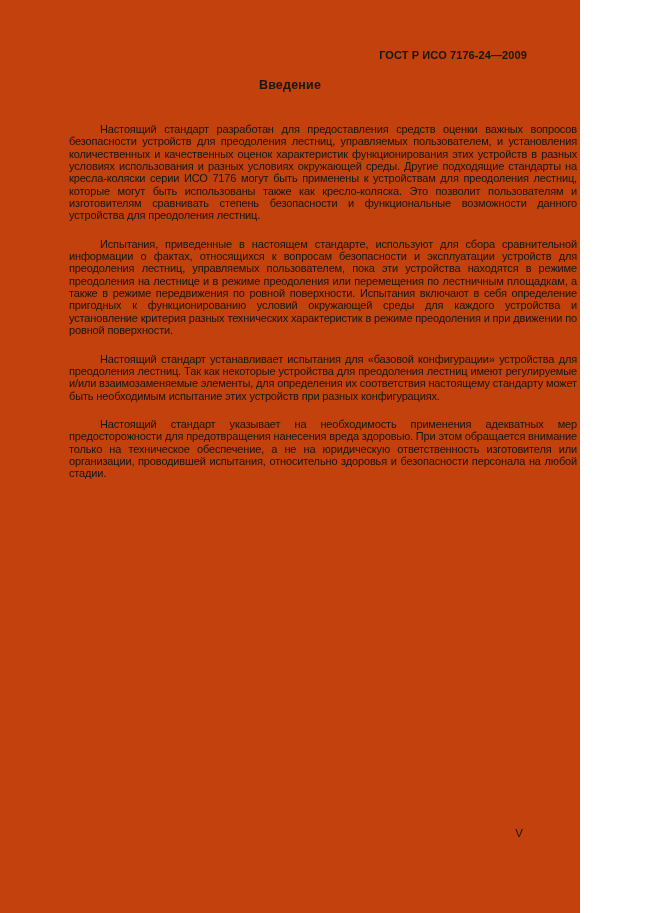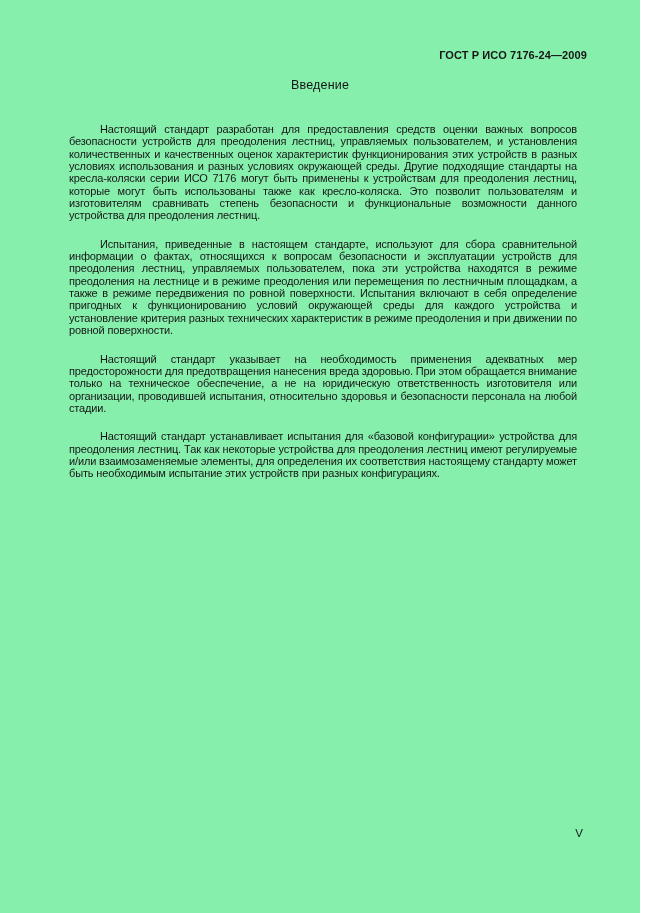--- a/index.html
+++ b/index.html
@@ -2,23 +2,23 @@
 <html><head>
 <meta charset="utf-8">
 <style>
   html, body {
     margin: 0;
     padding: 0;
     background: #ffffff;
   }
   .page {
     position: relative;
-    width: 640px;
+    width: 580px;
     height: 913px;
-    background: #86efac;
+    background: #c2410c;
     color: #161616;
     font-family: "Liberation Sans", "DejaVu Sans", sans-serif;
     overflow: hidden;
   }
   .doc-header {
     position: absolute;
     top: 49px;
     left: 53px;
     right: 53px;
     text-align: right;
@@ -28,21 +28,21 @@
     white-space: nowrap;
   }
   .doc-title {
     position: absolute;
     top: 78px;
     left: 53px;
     right: 53px;
     margin: 0;
     text-align: center;
     font-size: 12.5px;
-    font-weight: normal;
+    font-weight: bold;
     letter-spacing: 0.2px;
   }
   .doc-body {
     position: absolute;
     top: 107px;
     left: 53px;
     width: 540px;
     font-size: 11px;
     line-height: 12.35px;
     letter-spacing: -0.15px;
@@ -66,19 +66,19 @@
 
 <div class="page">
 
   <div class="doc-header">ГОСТ Р ИСО 7176-24—2009</div>
 
   <h1 class="doc-title">Введение</h1>
 
   <div class="doc-body">
       <p>Настоящий стандарт разработан для предоставления средств оценки важных вопросов безопасности устройств для преодоления лестниц, управляемых пользователем, и установления количественных и качественных оценок характеристик функционирования этих устройств в разных условиях использования и разных условиях окружающей среды. Другие подходящие стандарты на кресла-коляски серии ИСО 7176 могут быть применены к устройствам для преодоления лестниц, которые могут быть использованы также как кресло-коляска. Это позволит пользователям и изготовителям сравнивать степень безопасности и функциональные возможности данного устройства для преодоления лестниц.</p>
       <p>Испытания, приведенные в настоящем стандарте, используют для сбора сравнительной информации о фактах, относящихся к вопросам безопасности и эксплуатации устройств для преодоления лестниц, управляемых пользователем, пока эти устройства находятся в режиме преодоления на лестнице и в режиме преодоления или перемещения по лестничным площадкам, а также в режиме передвижения по ровной поверхности. Испытания включают в себя определение пригодных к функционированию условий окружающей среды для каждого устройства и установление критерия разных технических характеристик в режиме преодоления и при движении по ровной поверхности.</p>
+      <p>Настоящий стандарт устанавливает испытания для «базовой конфигурации» устройства для преодоления лестниц. Так как некоторые устройства для преодоления лестниц имеют регулируемые и/или взаимозаменяемые элементы, для определения их соответствия настоящему стандарту может быть необходимым испытание этих устройств при разных конфигурациях.</p>
       <p>Настоящий стандарт указывает на необходимость применения адекватных мер предосторожности для предотвращения нанесения вреда здоровью. При этом обращается внимание только на техническое обеспечение, а не на юридическую ответственность изготовителя или организации, проводившей испытания, относительно здоровья и безопасности персонала на любой стадии.</p>
-      <p>Настоящий стандарт устанавливает испытания для «базовой конфигурации» устройства для преодоления лестниц. Так как некоторые устройства для преодоления лестниц имеют регулируемые и/или взаимозаменяемые элементы, для определения их соответствия настоящему стандарту может быть необходимым испытание этих устройств при разных конфигурациях.</p>
     </div>
 
   <div class="page-number">V</div>
 
 </div>
 
 </body></html>

